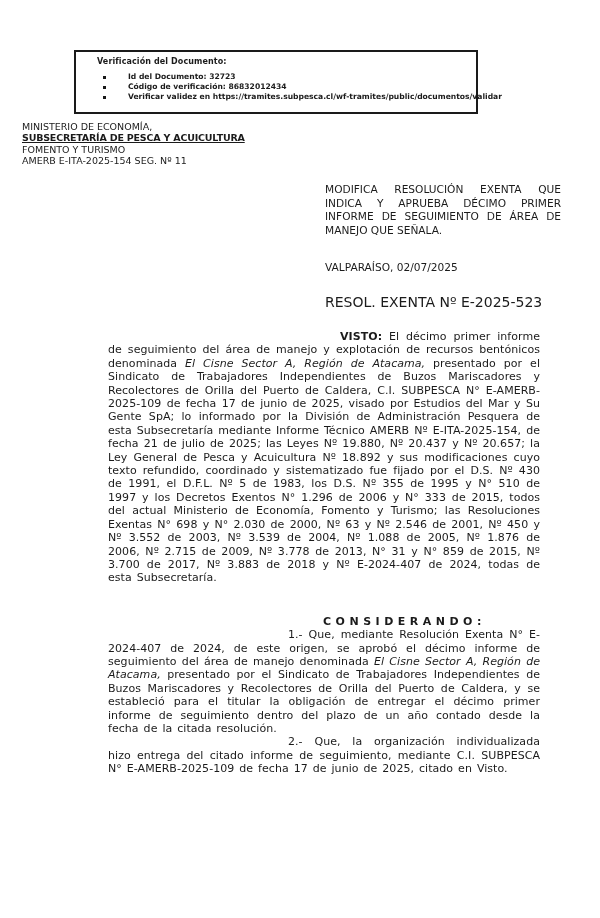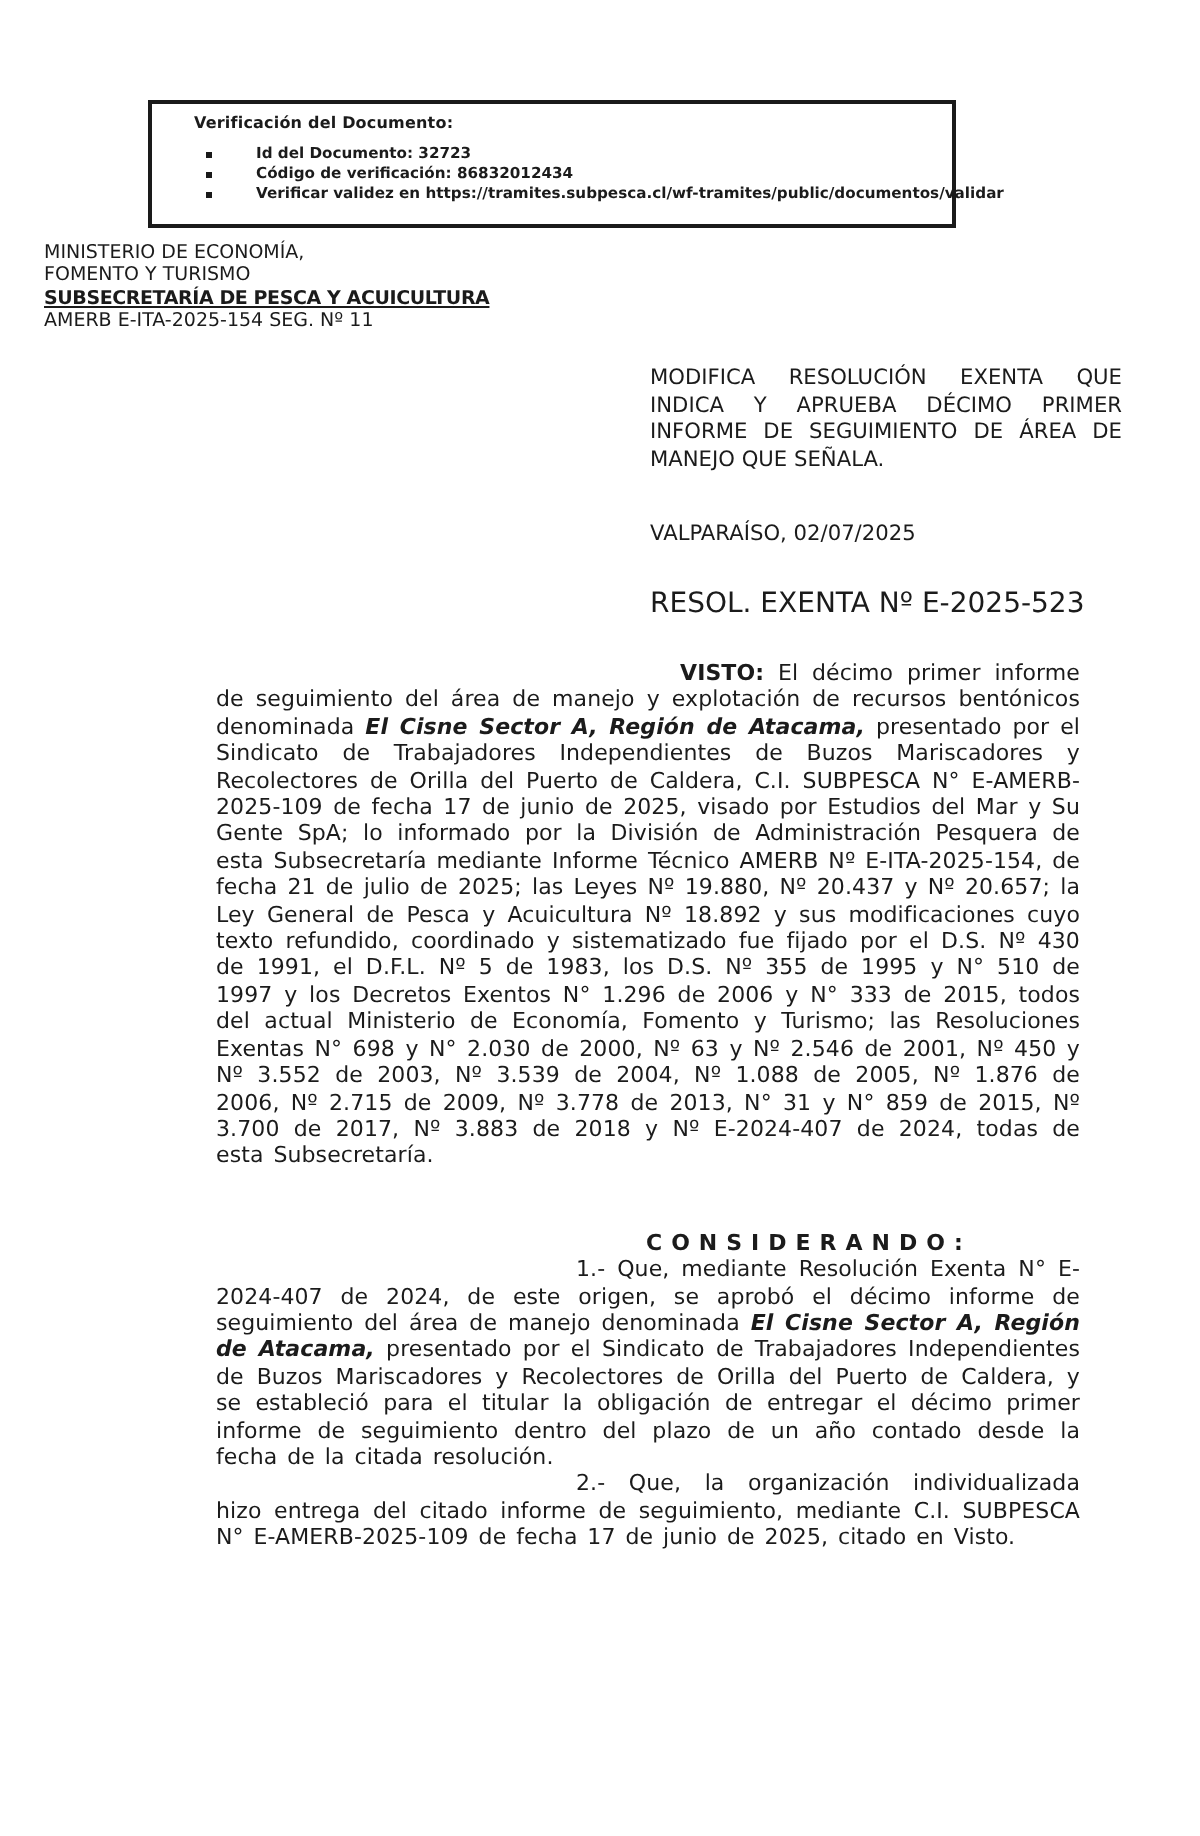--- a/index.html
+++ b/index.html
@@ -89,21 +89,21 @@
     width: 432px;
     font-size: 11px;
     line-height: 13.4px;
     text-align: justify;
     word-spacing: 1.4px;
     letter-spacing: 0.05px;
   }
   .doc-body p { margin: 0; }
   .visto-par { text-indent: 232px; }
   .b  { font-weight: 700; }
-  .bi { font-weight: 700; font-style: italic; }
+  .bi { font-weight: 400; font-style: italic; }
   .considerando-heading {
     margin-top: 30px;
     padding-left: 215px;
     font-weight: 700;
     letter-spacing: 4.5px;
     word-spacing: 0;
     white-space: nowrap;
   }
   .par-1 { margin-top: 20px; text-indent: 180px; }
   .par-2 { margin-top: 13px; text-indent: 180px; }
@@ -135,22 +135,22 @@
       </div>
       <div class="verify-item">
         <span class="bullet"></span>
         <span>Verificar validez en https://tramites.subpesca.cl/wf-tramites/public/documentos/validar</span>
       </div>
     </div>
   </div>
 
   <div class="letterhead">
     <div class="lh-line">MINISTERIO DE ECONOMÍA,</div>
+    <div class="lh-line lh-bold-underline">SUBSECRETARÍA DE PESCA Y ACUICULTURA</div>
     <div class="lh-line">FOMENTO Y TURISMO</div>
-    <div class="lh-line lh-bold-underline">SUBSECRETARÍA DE PESCA Y ACUICULTURA</div>
     <div class="lh-line">AMERB E-ITA-2025-154 SEG. Nº 11</div>
   </div>
 
   <div class="title-block">MODIFICA RESOLUCIÓN EXENTA QUE INDICA Y APRUEBA DÉCIMO PRIMER INFORME DE SEGUIMIENTO DE ÁREA DE MANEJO QUE SEÑALA.</div>
   <div class="place-date">VALPARAÍSO, 02/07/2025</div>
   <div class="resolution-number">RESOL. EXENTA Nº E-2025-523</div>
 
   <div class="doc-body">
     <p class="visto-par"><span class="b">VISTO:</span><span> El décimo primer informe de seguimiento del área de manejo y explotación de recursos bentónicos denominada </span><span class="bi">El Cisne Sector A, Región de Atacama,</span><span> presentado por el Sindicato de Trabajadores Independientes de Buzos Mariscadores y Recolectores de Orilla del Puerto de Caldera, C.I. SUBPESCA N° E-AMERB-2025-109 de fecha 17 de junio de 2025, visado por Estudios del Mar y Su Gente SpA; lo informado por la División de Administración Pesquera de esta Subsecretaría mediante Informe Técnico AMERB Nº E-ITA-2025-154, de fecha 21 de julio de 2025; las Leyes Nº 19.880, Nº 20.437 y Nº 20.657; la Ley General de Pesca y Acuicultura Nº 18.892 y sus modificaciones cuyo texto refundido, coordinado y sistematizado fue fijado por el D.S. Nº 430 de 1991, el D.F.L. Nº 5 de 1983, los D.S. Nº 355 de 1995 y N° 510 de 1997 y los Decretos Exentos N° 1.296 de 2006 y N° 333 de 2015, todos del actual Ministerio de Economía, Fomento y Turismo; las Resoluciones Exentas N° 698 y N° 2.030 de 2000, Nº 63 y Nº 2.546 de 2001, Nº 450 y Nº 3.552 de 2003, Nº 3.539 de 2004, Nº 1.088 de 2005, Nº 1.876 de 2006, Nº 2.715 de 2009, Nº 3.778 de 2013, N° 31 y N° 859 de 2015, Nº 3.700 de 2017, Nº 3.883 de 2018 y Nº E-2024-407 de 2024, todas de esta Subsecretaría.</span></p>
 

